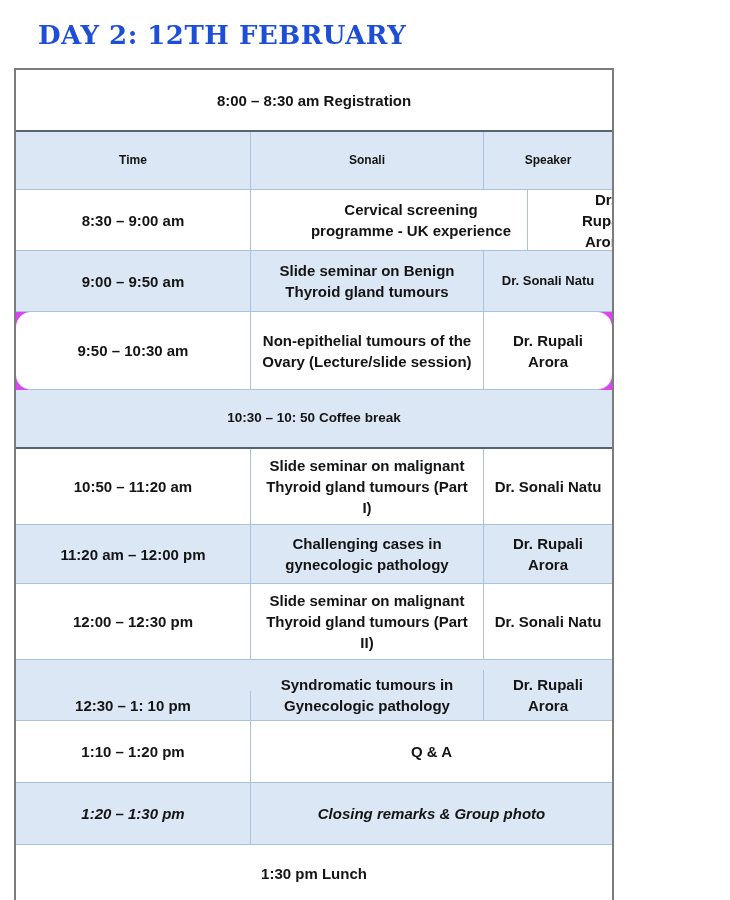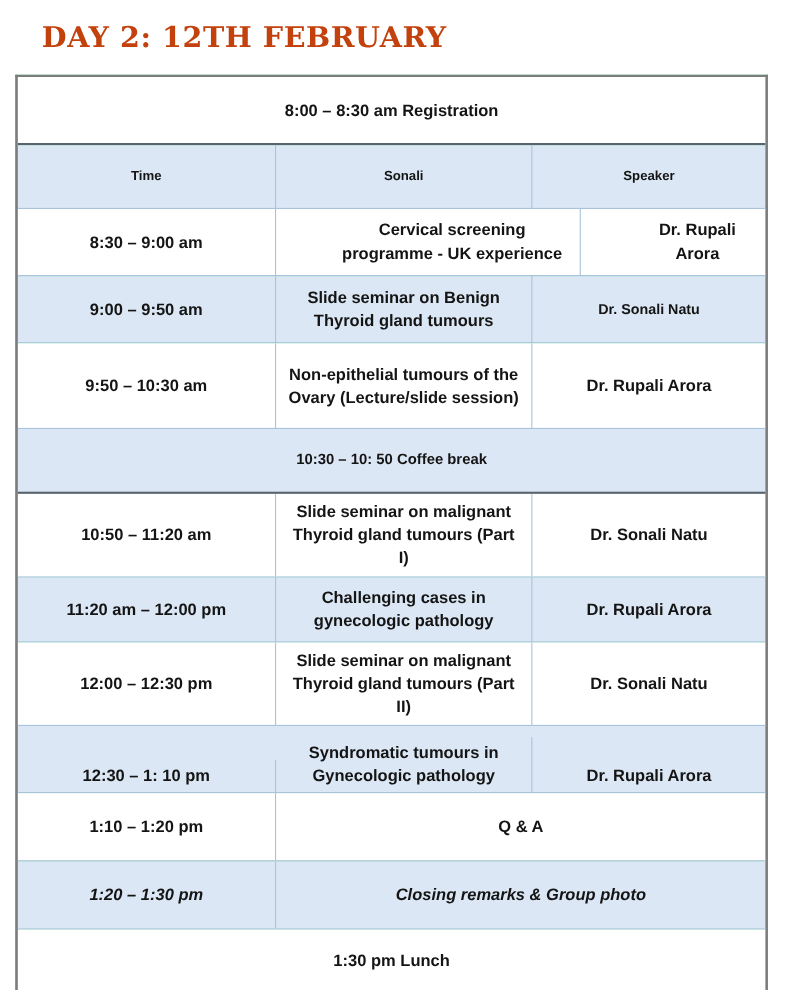--- a/index.html
+++ b/index.html
@@ -18,33 +18,33 @@
     position:relative;
   }
   .title{
     position:absolute;
     left:38px;
     top:20px;
     font-family:"DejaVu Serif", serif;
     font-weight:700;
     font-size:26px;
     letter-spacing:0.5px;
-    color:#c2410c;
+    color:#1d4ed8;
     white-space:nowrap;
   }
   .table{
     position:absolute;
     left:14px;
     top:68px;
-    width:684px;
+    width:600px;
     height:832px;
     border:2px solid var(--outer-border);
     border-bottom:none;
     overflow:hidden;
-    background:#22c55e;
+    background:#d946ef;
   }
   .row{
     display:flex;
     border-bottom:1px solid var(--light-border);
     background:#ffffff;
   }
   .row.blue{background:var(--blue);}
   .row.dark-below{border-bottom:2px solid var(--dark-border);}
   .cell{
     display:flex;
@@ -84,21 +84,21 @@
       <div class="row white" style="height: 61px; gap: 44px;">
         <div class="cell c0">8:30 – 9:00 am</div>
         <div class="cell c1">Cervical screening programme - UK experience</div>
         <div class="cell c2">Dr. Rupali Arora</div>
       </div>
       <div class="row blue" style="height: 61px;">
         <div class="cell c0">9:00 – 9:50 am</div>
         <div class="cell c1">Slide seminar on Benign Thyroid gland tumours</div>
         <div class="cell c2 sm">Dr. Sonali Natu</div>
       </div>
-      <div class="row white" style="height: 78px;">
+      <div class="row white" style="height: 78px; border-radius: 15px;">
         <div class="cell c0">9:50 – 10:30 am</div>
         <div class="cell c1">Non-epithelial tumours of the Ovary (Lecture/slide session)</div>
         <div class="cell c2">Dr. Rupali Arora</div>
       </div>
       <div class="row blue dark-below" style="height: 59px;">
         <div class="cell full size-sm">10:30 – 10: 50 Coffee break</div>
       </div>
       <div class="row white" style="height: 76px;">
         <div class="cell c0">10:50 – 11:20 am</div>
         <div class="cell c1">Slide seminar on malignant Thyroid gland tumours (Part I)</div>

